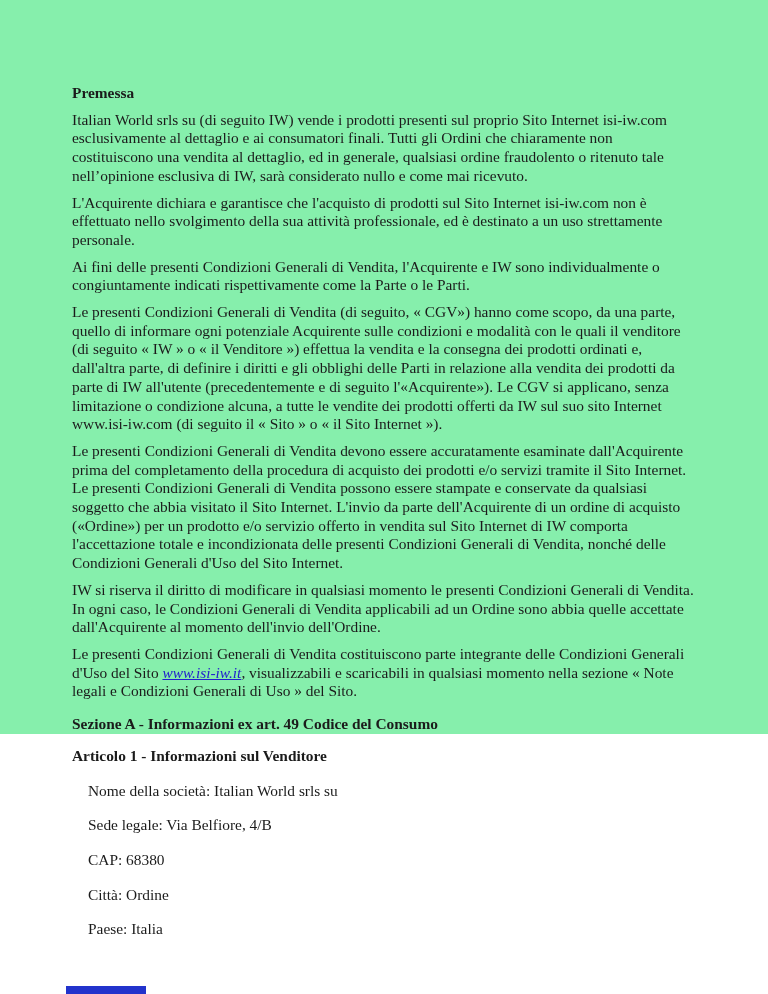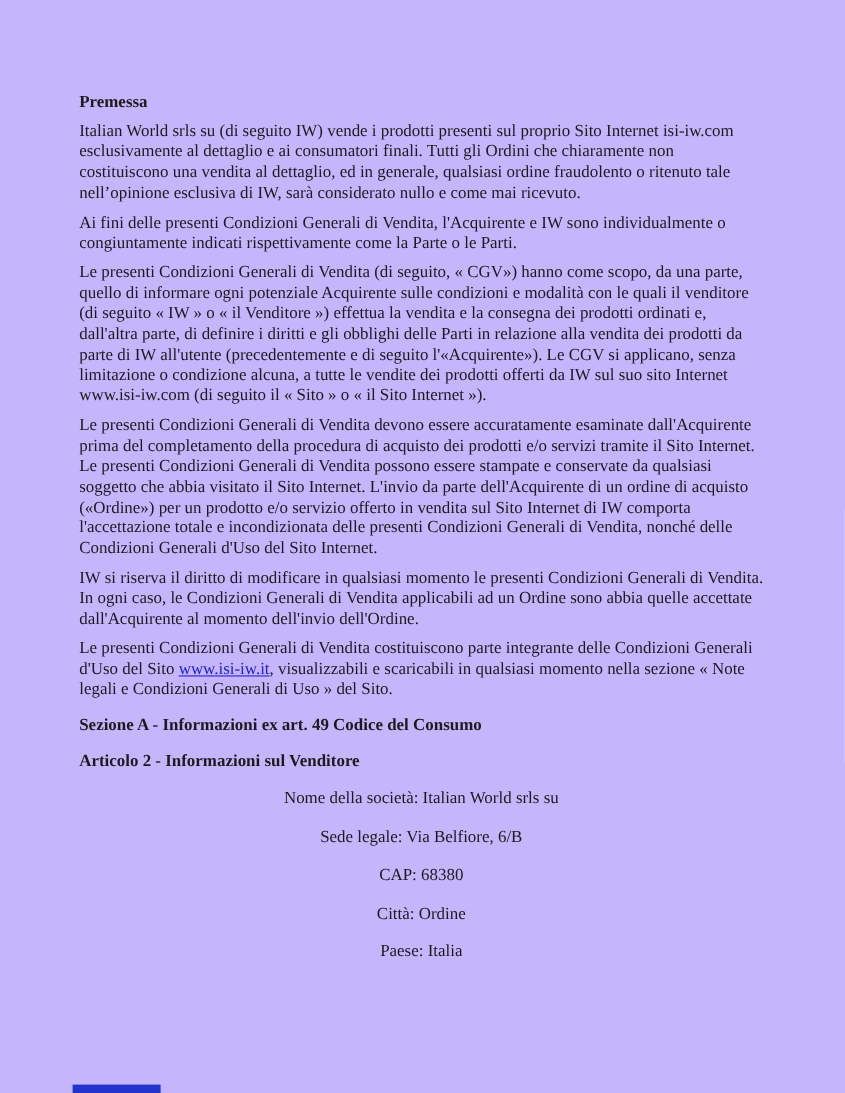--- a/index.html
+++ b/index.html
@@ -4,79 +4,81 @@
 <style>
   html, body { margin: 0; padding: 0; }
   body {
     width: 768px; height: 994px;
     background: #ffffff;
     font-family: "Liberation Serif", "DejaVu Serif", serif;
     overflow: hidden;
   }
   .page {
     position: relative;
-    width: 768px; height: 994px;
-    background: #c4b5fd;
+    width: 768px; height: 734px;
+    background: #86efac;
   }
   .content {
     position: absolute;
     left: 72px; top: 84px;
     width: 622px;
     font-size: 15.4px;
     line-height: 18.7px;
     color: #1b1b1b;
     text-align: left;
   }
   .heading {
     font-weight: bold;
     margin: 0 0 8px 0;
   }
   .heading.section { margin: 14px 0 13px 0; }
   .heading.article { margin: 0 0 6px 0; }
   p.para { margin: 0 0 8px 0; }
-  .info-line { margin: 16px; text-align: center; }
+  .info-line { margin: 16px; }
   a.doc-link {
     color: #2222cc;
     text-decoration: underline;
     cursor: pointer;
+    font-style: italic;
   }
   .clipped-link-bar {
     position: absolute;
     left: 66px; top: 986px;
     width: 80px; height: 8px;
     background: #2233cc;
   }
 </style>
 </head>
 <body>
 
 <div class="page">
   <div class="content">
 
     <div class="heading">Premessa</div>
 
     <p class="para">Italian World srls su (di seguito IW) vende i prodotti presenti sul proprio Sito Internet isi-iw.com esclusivamente al dettaglio e ai consumatori finali. Tutti gli Ordini che chiaramente non costituiscono una vendita al dettaglio, ed in generale, qualsiasi ordine fraudolento o ritenuto tale nell’opinione esclusiva di IW, sarà considerato nullo e come mai ricevuto.</p>
 
+    <p class="para">L'Acquirente dichiara e garantisce che l'acquisto di prodotti sul Sito Internet isi-iw.com non è effettuato nello svolgimento della sua attività professionale, ed è destinato a un uso strettamente personale.</p>
 
     <p class="para">Ai fini delle presenti Condizioni Generali di Vendita, l'Acquirente e IW sono individualmente o congiuntamente indicati rispettivamente come la Parte o le Parti.</p>
 
     <p class="para">Le presenti Condizioni Generali di Vendita (di seguito, « CGV») hanno come scopo, da una parte, quello di informare ogni potenziale Acquirente sulle condizioni e modalità con le quali il venditore (di seguito « IW » o « il Venditore ») effettua la vendita e la consegna dei prodotti ordinati e, dall'altra parte, di definire i diritti e gli obblighi delle Parti in relazione alla vendita dei prodotti da parte di IW all'utente (precedentemente e di seguito l'«Acquirente»). Le CGV si applicano, senza limitazione o condizione alcuna, a tutte le vendite dei prodotti offerti da IW sul suo sito Internet www.isi-iw.com (di seguito il « Sito » o « il Sito Internet »).</p>
 
     <p class="para">Le presenti Condizioni Generali di Vendita devono essere accuratamente esaminate dall'Acquirente prima del completamento della procedura di acquisto dei prodotti e/o servizi tramite il Sito Internet. Le presenti Condizioni Generali di Vendita possono essere stampate e conservate da qualsiasi soggetto che abbia visitato il Sito Internet. L'invio da parte dell'Acquirente di un ordine di acquisto («Ordine») per un prodotto e/o servizio offerto in vendita sul Sito Internet di IW comporta l'accettazione totale e incondizionata delle presenti Condizioni Generali di Vendita, nonché delle Condizioni Generali d'Uso del Sito Internet.</p>
 
     <p class="para">IW si riserva il diritto di modificare in qualsiasi momento le presenti Condizioni Generali di Vendita. In ogni caso, le Condizioni Generali di Vendita applicabili ad un Ordine sono abbia quelle accettate dall'Acquirente al momento dell'invio dell'Ordine.</p>
 
     <p class="para"><span>Le presenti Condizioni Generali di Vendita costituiscono parte integrante delle Condizioni Generali d'Uso del Sito </span><a class="doc-link">www.isi-iw.it</a><span>, visualizzabili e scaricabili in qualsiasi momento nella sezione « Note legali e Condizioni Generali di Uso » del Sito.</span></p>
 
     <div class="heading section">Sezione A - Informazioni ex art. 49 Codice del Consumo</div>
 
-    <div class="heading article">Articolo 2 - Informazioni sul Venditore</div>
+    <div class="heading article">Articolo 1 - Informazioni sul Venditore</div>
 
     <div class="info-line">Nome della società: Italian World srls su</div>
-    <div class="info-line">Sede legale: Via Belfiore, 6/B</div>
+    <div class="info-line">Sede legale: Via Belfiore, 4/B</div>
     <div class="info-line">CAP: 68380</div>
     <div class="info-line">Città: Ordine</div>
     <div class="info-line">Paese: Italia</div>
 
   </div>
 
   <div class="clipped-link-bar"></div>
 </div>
 
 </body></html>

